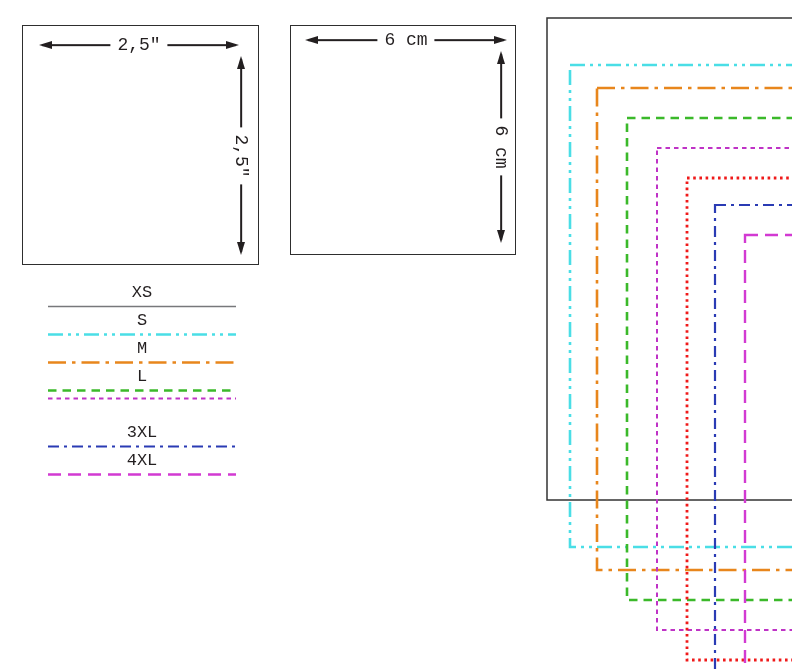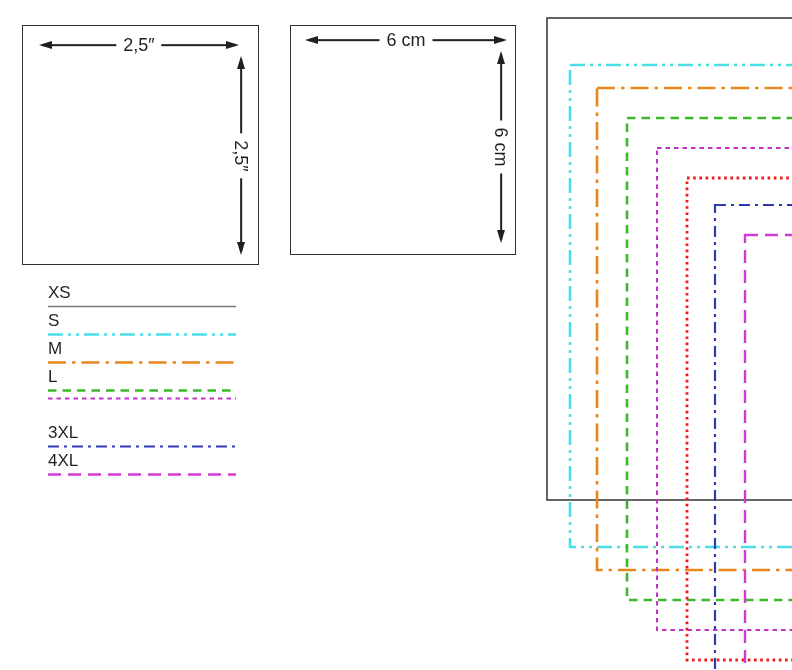--- a/index.html
+++ b/index.html
@@ -4,21 +4,21 @@
 <style>
   * { margin:0; padding:0; box-sizing:border-box; }
   html,body { width:792px; height:670px; }
   body {
     font-family:"Liberation Sans", sans-serif;
     background:#ffffff;
     color:#231f20;
     position:relative;
     overflow:hidden;
   }
-  .canvas { position:absolute; left:0; top:0; width:792px; height:670px; overflow:hidden; }
+  .canvas { position:absolute; left:0; top:0; width:792px; height:670px; overflow:hidden;font-family:Liberation Mono, monospace; }
 
   
   .swatch { position:absolute; background:#fff; border:1.5px solid #2e2e2e; }
   .swatch.inch { left:22px; top:25px; width:237px; height:240px; }
   .swatch.cm   { left:290px; top:25px; width:226px; height:230px; }
 
   
   .dim { position:absolute; }
   .dim .line { position:absolute; background:#231f20; }
   .dim-h { height:12px; }
@@ -38,21 +38,21 @@
     position:absolute; left:50%; top:50%;
     transform:translate(-50%,-50%);
     background:#ffffff; padding:0 7px;
     font-size:18px; line-height:1.15; white-space:nowrap;
   }
   .dim-v .dim-label { transform:translate(-50%,-50%) rotate(90deg); }
 
   
   .legend { position:absolute; left:48px; top:283px; width:188px; }
   .legend-entry { height:28px; }
-  .legend-label { text-align:left; font-size:17px; line-height:20px; height:20px; }
+  .legend-label { text-align:center; font-size:17px; line-height:20px; height:20px; }
   .legend-line-svg { display:block; width:188px; height:7px; }
 
   
   .squares { position:absolute; left:0; top:0; pointer-events:none; }
 </style>
 </head>
 <body>
 
 <div class="canvas">
 

